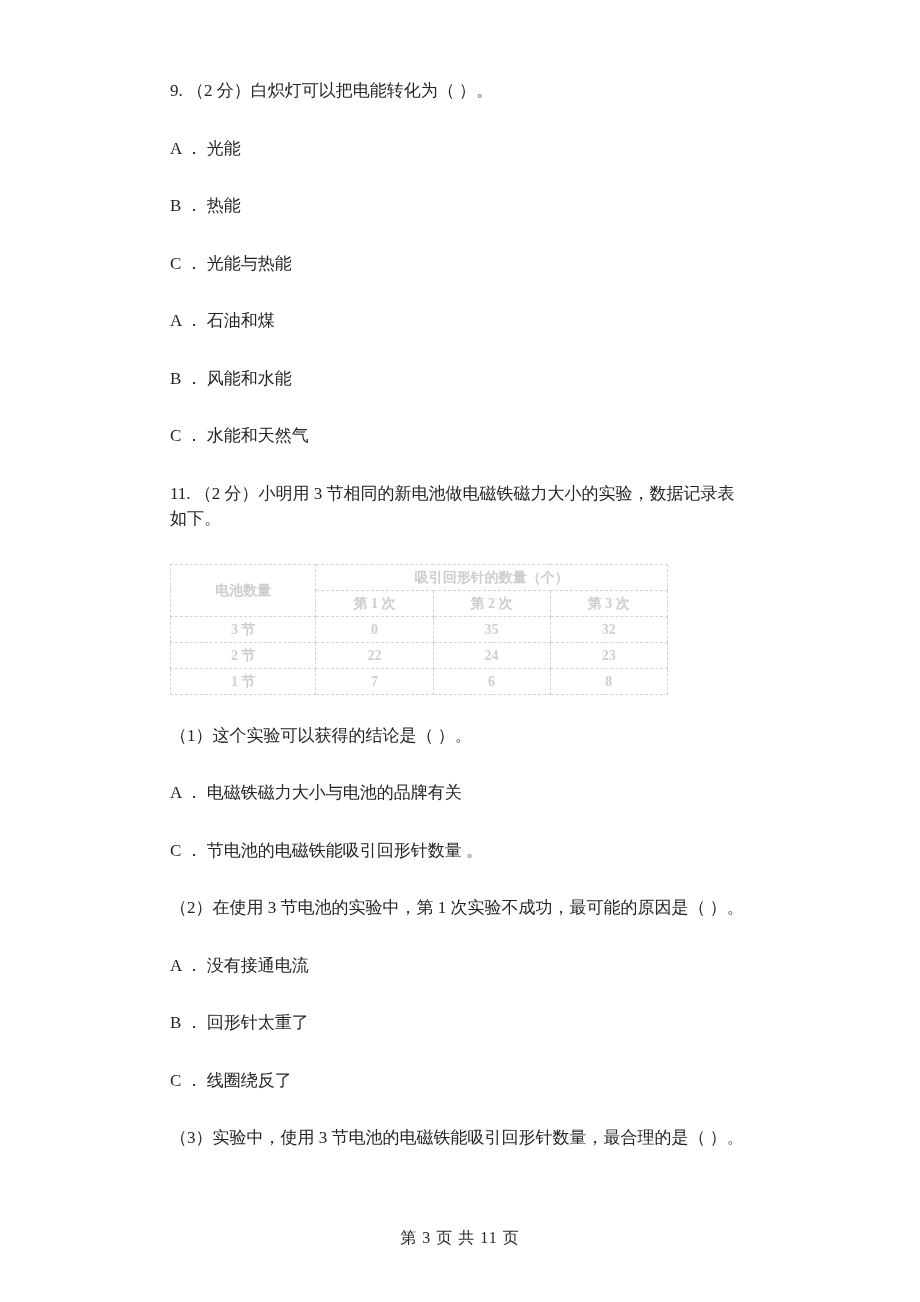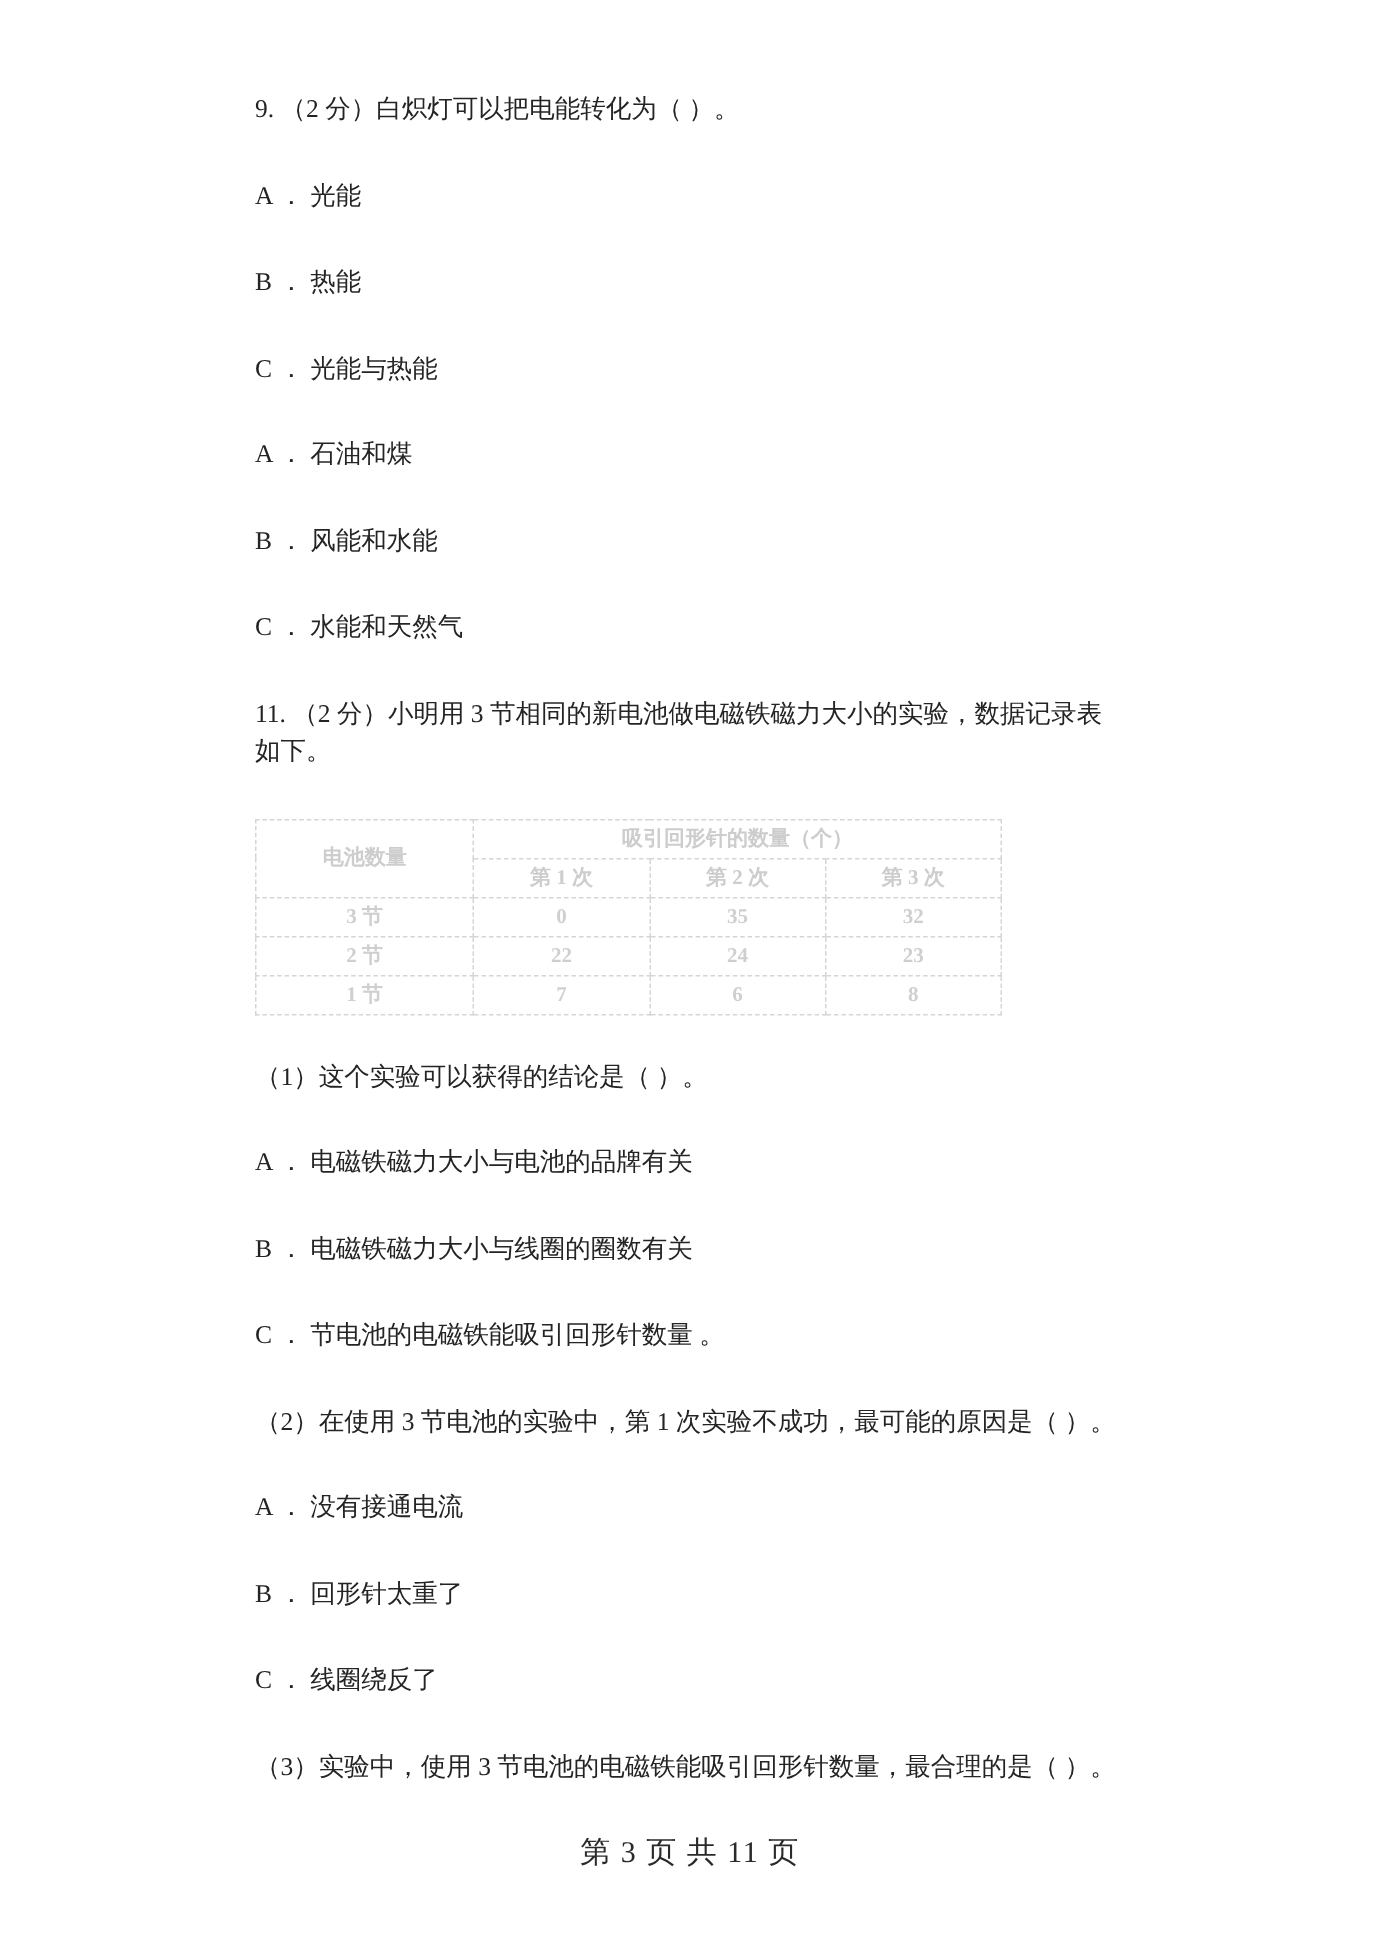--- a/index.html
+++ b/index.html
@@ -11,21 +11,21 @@
       width: 920px;
       height: 1302px;
       background: #ffffff;
       font-family: "SimSun", "宋体", serif;
       font-size: 17px;
       color: #242424;
       position: relative;
       line-height: 1.5;
     }
     .content {
-      padding: 60px 170px 0 170px;
+      padding: 78px 170px 0 170px;
     }
     .question-stem {
       margin-bottom: 32px;
     }
     .option {
       margin-bottom: 32px;
     }
     .table-wrapper {
       margin: 20px 0 28px 0;
     }
@@ -46,21 +46,21 @@
       color: #cdcdcd;
     }
     .sub-question {
       margin-bottom: 32px;
     }
     .footer {
       position: absolute;
       bottom: 52px;
       width: 100%;
       text-align: center;
-      font-size: 20px;
+      font-size: 16px;
       color: #2a2a2a;
       letter-spacing: 1px;
     }
   </style>
 </head>
 <body>
 
 <div class="content">
 
   <div class="question-stem">9.  （2 分）白炽灯可以把电能转化为（        ）。</div>
@@ -103,21 +103,20 @@
         <td>7</td>
         <td>6</td>
         <td>8</td>
       </tr>
     </tbody>
       </table>
   </div>
 
   <div class="sub-question">（1）这个实验可以获得的结论是（        ）。</div>
   <div class="option">A ．  电磁铁磁力大小与电池的品牌有关</div>
-  <div class="option">B ．  电磁铁磁力大小与线圈的圈数有关</div>
   <div class="option">C ．  节电池的电磁铁能吸引回形针数量  。</div>
 
   <div class="sub-question">（2）在使用 3 节电池的实验中，第 1 次实验不成功，最可能的原因是（        ）。</div>
   <div class="option">A ．  没有接通电流</div>
   <div class="option">B ．  回形针太重了</div>
   <div class="option">C ．  线圈绕反了</div>
 
   <div class="sub-question">（3）实验中，使用 3 节电池的电磁铁能吸引回形针数量，最合理的是（        ）。</div>
 
 </div>

